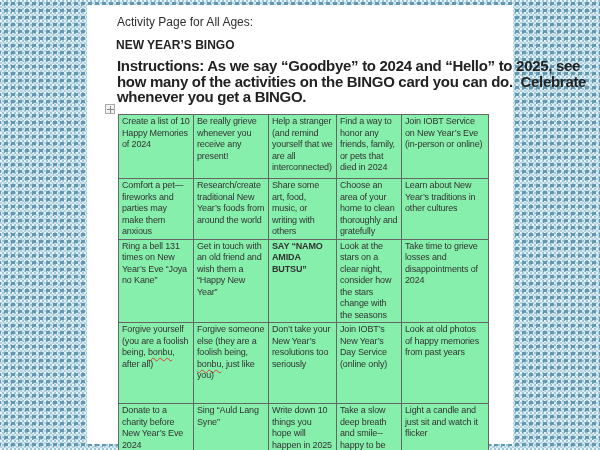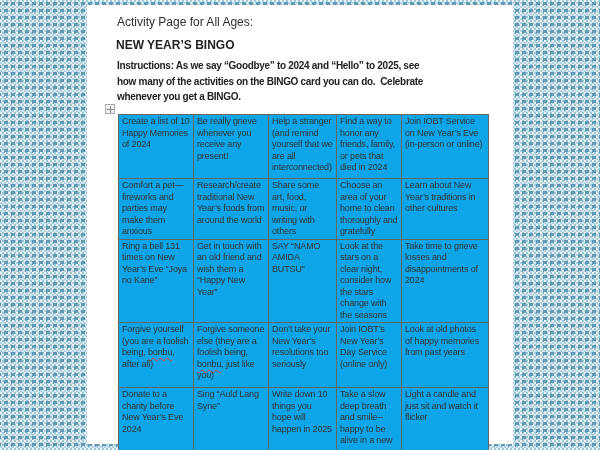--- a/index.html
+++ b/index.html
@@ -25,51 +25,51 @@
     font-size: 12px; color: #2f2f2f; white-space: pre;
   }
 
   .bingo-title {
     position: absolute; left: 29px; top: 33px; width: 372px;
     text-align: left; font-weight: bold; font-size: 12px; color: #222;
   }
 
   .instructions {
     position: absolute; left: 30px; top: 53px;
-    font-weight: bold; font-size: 10px; letter-spacing: -0.3px;
+    font-weight: bold; font-size: 15px; letter-spacing: -0.3px;
     line-height: 15.5px; color: #222;
   }
   .instructions div { white-space: pre; }
 
   .move-handle {
     position: absolute; left: 18px; top: 99px; width: 10px; height: 10px;
     border: 1px solid #a9a9a9; background: #f2f2f2;
   }
   .move-handle .pv { position: absolute; left: 4px; top: 1px; width: 1px; height: 7px; background: #8a8a8a; }
   .move-handle .ph { position: absolute; left: 1px; top: 4px; width: 7px; height: 1px; background: #8a8a8a; }
 
   table.bingo {
     position: absolute; left: 31px; top: 109px;
     border-collapse: collapse; table-layout: fixed; width: 370px;
   }
   table.bingo td {
     border: 1px solid #666;
     vertical-align: top;
     padding: 1px 3px 1px 3px;
     font-size: 9px; letter-spacing: -0.15px; line-height: 11.5px;
-    color: #333; background: #0ea5e9;
+    color: #333; background: #86efac;
     overflow: hidden;
   }
   tr.r1 td { height: 64px; }
   tr.r2 td { height: 59px; }
   tr.r3 td { height: 72px; }
-  tr.r4 td { height: 65px; }
+  tr.r4 td { height: 81px; }
   tr.r5 td { height: 64px; }
 
-  td.cell-bold { font-weight: normal; }
+  td.cell-bold { font-weight: bold; }
 
   .misspell {
     text-decoration-line: underline;
     text-decoration-style: wavy;
     text-decoration-color: #e03a3a;
     text-decoration-thickness: 1px;
     text-underline-offset: 2px;
   }
 </style>
 </head>

